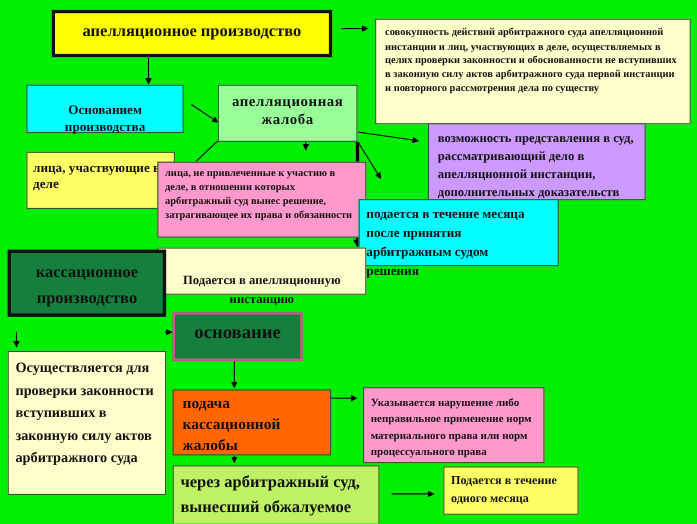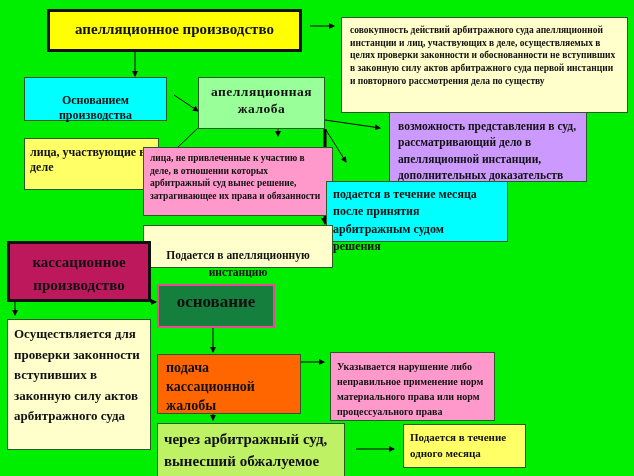--- a/index.html
+++ b/index.html
@@ -87,21 +87,21 @@
 </div>
 
 <div class="box" style="left:326px;top:181px;width:182px;height:61px;background:#00ffff;font-size:12px;padding:4px 20px 4px 6px;line-height:1.45;">
   <span>подается в течение месяца после принятия арбитражным судом решения</span>
 </div>
 
 <div class="box center" style="left:143px;top:225px;width:190px;height:43px;background:#ffffcc;font-size:11.5px;padding-top:21px;line-height:1.45;">
   <span>Подается в апелляционную инстанцию</span>
 </div>
 
-<div class="box center" style="left:7px;top:241px;width:144px;height:61px;background:#be185d;border:3px solid #111;font-size:15px;padding-top:7px;line-height:1.5;">
+<div class="box center" style="left:7px;top:227px;width:144px;height:61px;background:#15803d;border:3px solid #111;font-size:15px;padding-top:7px;line-height:1.5;">
   <span>кассационное производство</span>
 </div>
 
 <div class="box" style="left:7px;top:319px;width:144px;height:131px;background:#ffffcc;font-size:13px;padding:4px 6px;line-height:1.58;">
   <span>Осуществляется для проверки законности вступивших в законную силу актов арбитражного суда</span>
 </div>
 
 <div class="box center" style="left:157px;top:284px;width:118px;height:44px;background:#15803d;border:2px solid #ec4899;font-size:17px;padding-top:5px;">
   <span>основание</span>
 </div>

